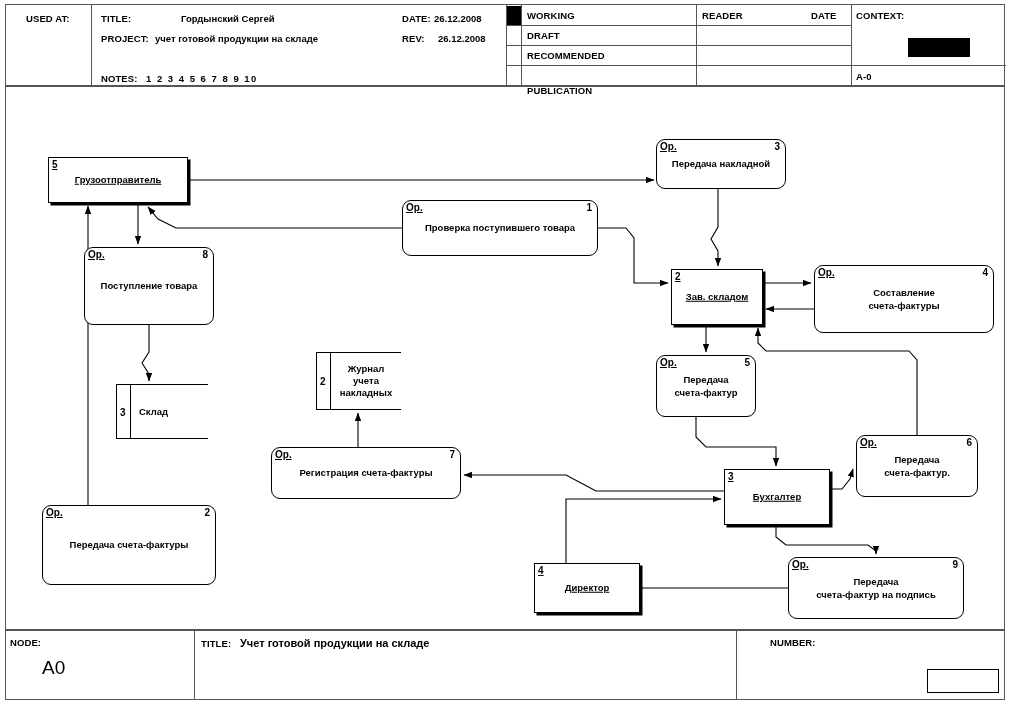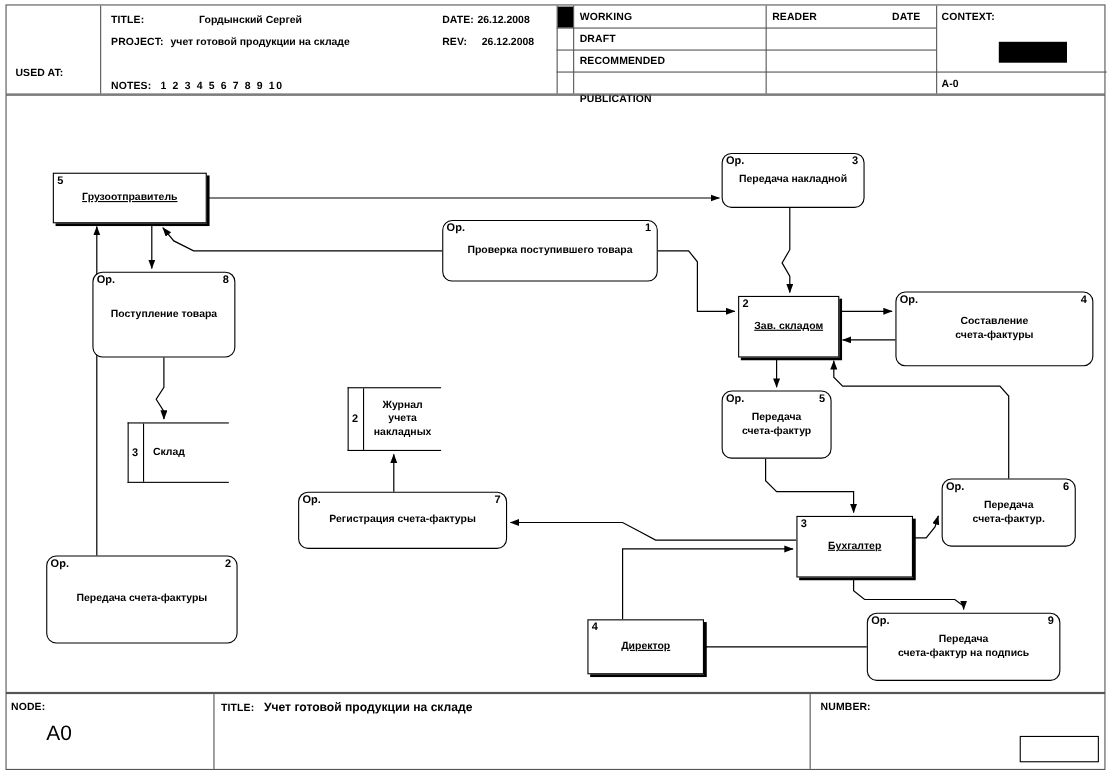--- a/index.html
+++ b/index.html
@@ -24,21 +24,21 @@
 
   
   #footer{left:5px;top:630px;width:1000px;height:70px;}
   .fbig{font-weight:normal;font-size:19px;}
 
   
   .node{position:absolute;box-sizing:border-box;background:#fff;}
   .node.ext{border:1px solid #000;box-shadow:2.5px 2.5px 0 0 #000;}
   .node.act{border:1.2px solid #000;border-radius:9px;}
   .node .num{position:absolute;font-size:10px;font-weight:bold;color:#000;}
-  .node .numL{left:3px;top:1px;}
+  .node .numL{left:3px;top:1px;text-decoration:underline;}
   .node .numR{right:5px;top:1px;}
   .node .ttl{position:absolute;left:0;right:0;text-align:center;font-size:9.5px;font-weight:bold;color:#000;line-height:12.5px;}
   .node.ext .ttl{top:50%;transform:translateY(-50%);text-decoration:underline;}
   .node.act .ttl{top:50%;transform:translateY(-50%);padding:0 6px;}
 
   
   .store{position:absolute;box-sizing:border-box;border-top:1.4px solid #000;border-bottom:1.4px solid #000;border-left:1.4px solid #000;background:#fff;}
   .store .sep{position:absolute;left:13px;top:0;bottom:0;width:1.4px;background:#000;}
   .store .num{position:absolute;left:3px;top:50%;transform:translateY(-50%);font-size:10px;font-weight:bold;}
   .store .ttl{position:absolute;left:16px;right:2px;top:50%;transform:translateY(-50%);text-align:center;font-size:9.5px;font-weight:bold;line-height:12px;}
@@ -55,21 +55,21 @@
     <div class="vline" style="left:500px;top:0;height:80px;"></div>
     <div class="vline" style="left:515px;top:0;height:80px;"></div>
     <div class="vline" style="left:690px;top:0;height:80px;"></div>
     <div class="vline" style="left:845px;top:0;height:80px;"></div>
 
     <div class="hline" style="left:500px;top:20px;width:345px;"></div>
     <div class="hline" style="left:500px;top:40px;width:345px;"></div>
     <div class="hline" style="left:500px;top:60px;width:345px;"></div>
     <div class="hline" style="left:845px;top:60px;width:155px;"></div>
 
-    <div class="hcell lbl" style="left:8px;top:8px;margin-top:48px;">USED AT:</div>
+    <div class="hcell lbl" style="left:20px;top:8px;">USED AT:</div>
 
     <div class="hcell lbl" style="left:95px;top:8px;">TITLE:</div>
     <div class="hcell val" style="left:143px;top:8px;padding-left:32px;">Гордынский Сергей</div>
     <div class="hcell lbl" style="left:95px;top:28px;">PROJECT:</div>
     <div class="hcell val" style="left:149px;top:28px;">учет готовой продукции на складе</div>
     <div class="hcell lbl" style="left:95px;top:68px;">NOTES:</div>
     <div class="hcell val" style="left:140px;top:68px;letter-spacing:1.5px;">1  2  3  4  5  6  7  8  9  10</div>
 
     <div class="hcell lbl" style="left:396px;top:8px;">DATE:</div>
     <div class="hcell val" style="left:428px;top:8px;">26.12.2008</div>
@@ -218,17 +218,17 @@
       </div>
   </div>
 
   <div id="footer" class="frame">
     <div class="vline" style="left:188px;top:0;height:68px;"></div>
     <div class="vline" style="left:730px;top:0;height:68px;"></div>
     <div class="hcell lbl" style="left:4px;top:6px;">NODE:</div>
     <div class="hcell fbig" style="left:36px;top:26px;">A0</div>
     <div class="hcell lbl" style="left:195px;top:7px;">TITLE:</div>
     <div class="hcell val" style="left:234px;top:6px;font-size:11px;">Учет готовой продукции на складе</div>
-    <div class="hcell lbl" style="left:712px;top:6px;padding-left:28px;">NUMBER:</div>
+    <div class="hcell lbl" style="left:736px;top:6px;padding-left:28px;">NUMBER:</div>
     <div class="hcell" style="position:absolute;left:921px;top:38px;width:72px;height:24px;border:1px solid #000;box-sizing:border-box;"></div>
   </div>
 
 </div>
 
 </body></html>

